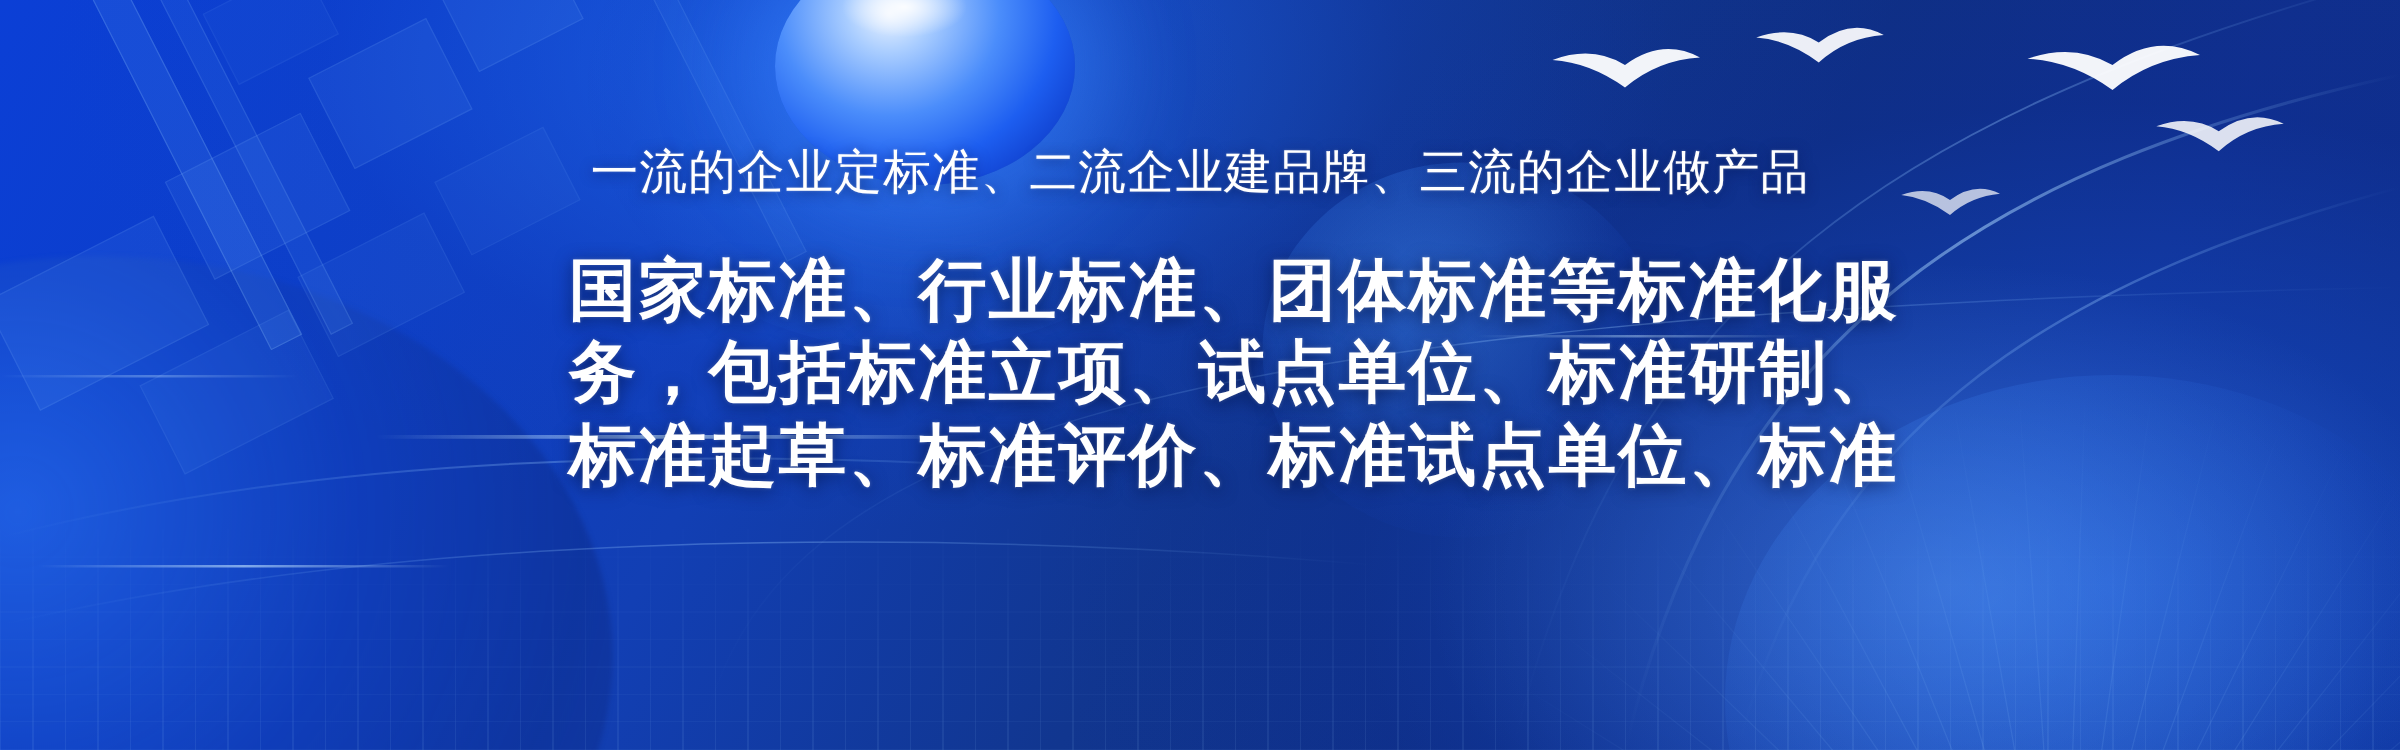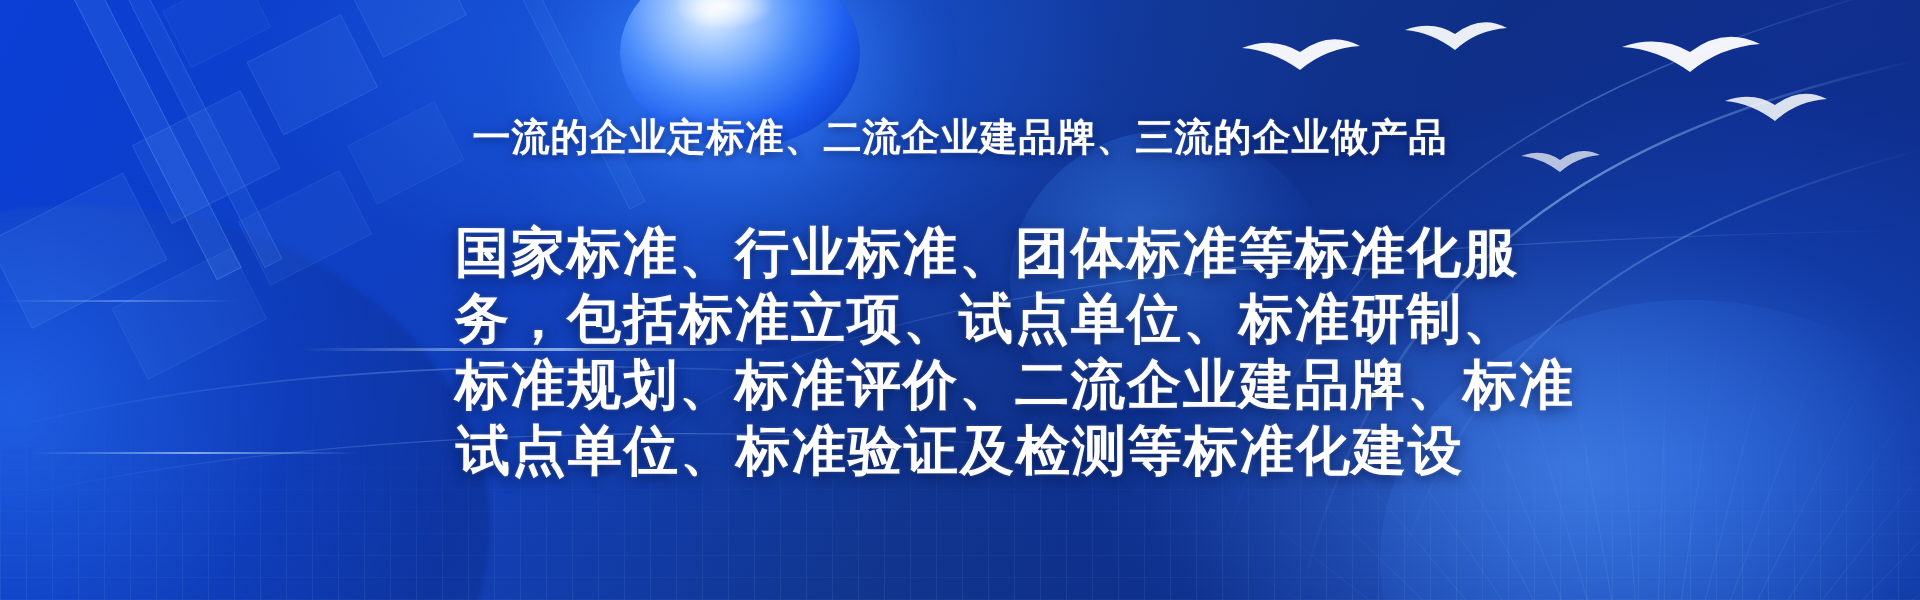--- a/index.html
+++ b/index.html
@@ -80,27 +80,27 @@
 
   
   .birds{position:absolute;inset:0;}
 
   
   .content{position:absolute;left:0;top:0;width:1920px;height:600px;z-index:5;
     display:flex;flex-direction:column;align-items:center;}
 
   .tagline{
     margin-top:112px;
-    font-size:38px;font-weight:700;color:#ffffff;letter-spacing:1px;
+    font-size:38px;font-weight:400;color:#ffffff;letter-spacing:1px;
     text-shadow:0 2px 10px rgba(0,20,80,.70), 0 0 2px rgba(255,255,255,.35);
     white-space:nowrap;
   }
 
   .headline{
-    margin-top:56px;
+    margin-top:36px;
     width:1010px;
     text-align:center;
     font-size:54px;line-height:66px;font-weight:700;color:#ffffff;
     letter-spacing:2px;
     text-shadow:0 3px 14px rgba(0,18,70,.75), 0 0 3px rgba(255,255,255,.30);
   }
   .headline .ln{display:block;white-space:nowrap;}
 </style>
 </head>
 <body>
@@ -199,17 +199,16 @@
       </g>
     </svg>
   </div>
 
   <div class="content">
     <div class="tagline">一流的企业定标准、二流企业建品牌、三流的企业做产品</div>
 
     <div class="headline">
       <span class="ln">国家标准、行业标准、团体标准等标准化服</span>
       <span class="ln">务，包括标准立项、试点单位、标准研制、</span>
-      <span class="ln">标准规划、标准评价、二流企业建品牌、标准</span>
-      <span class="ln">试点单位、标准验证及检测等标准化建设</span>
+      <span class="ln">标准起草、标准评价、标准试点单位、标准</span>
     </div>
   </div>
 </div>
 
 </body></html>

